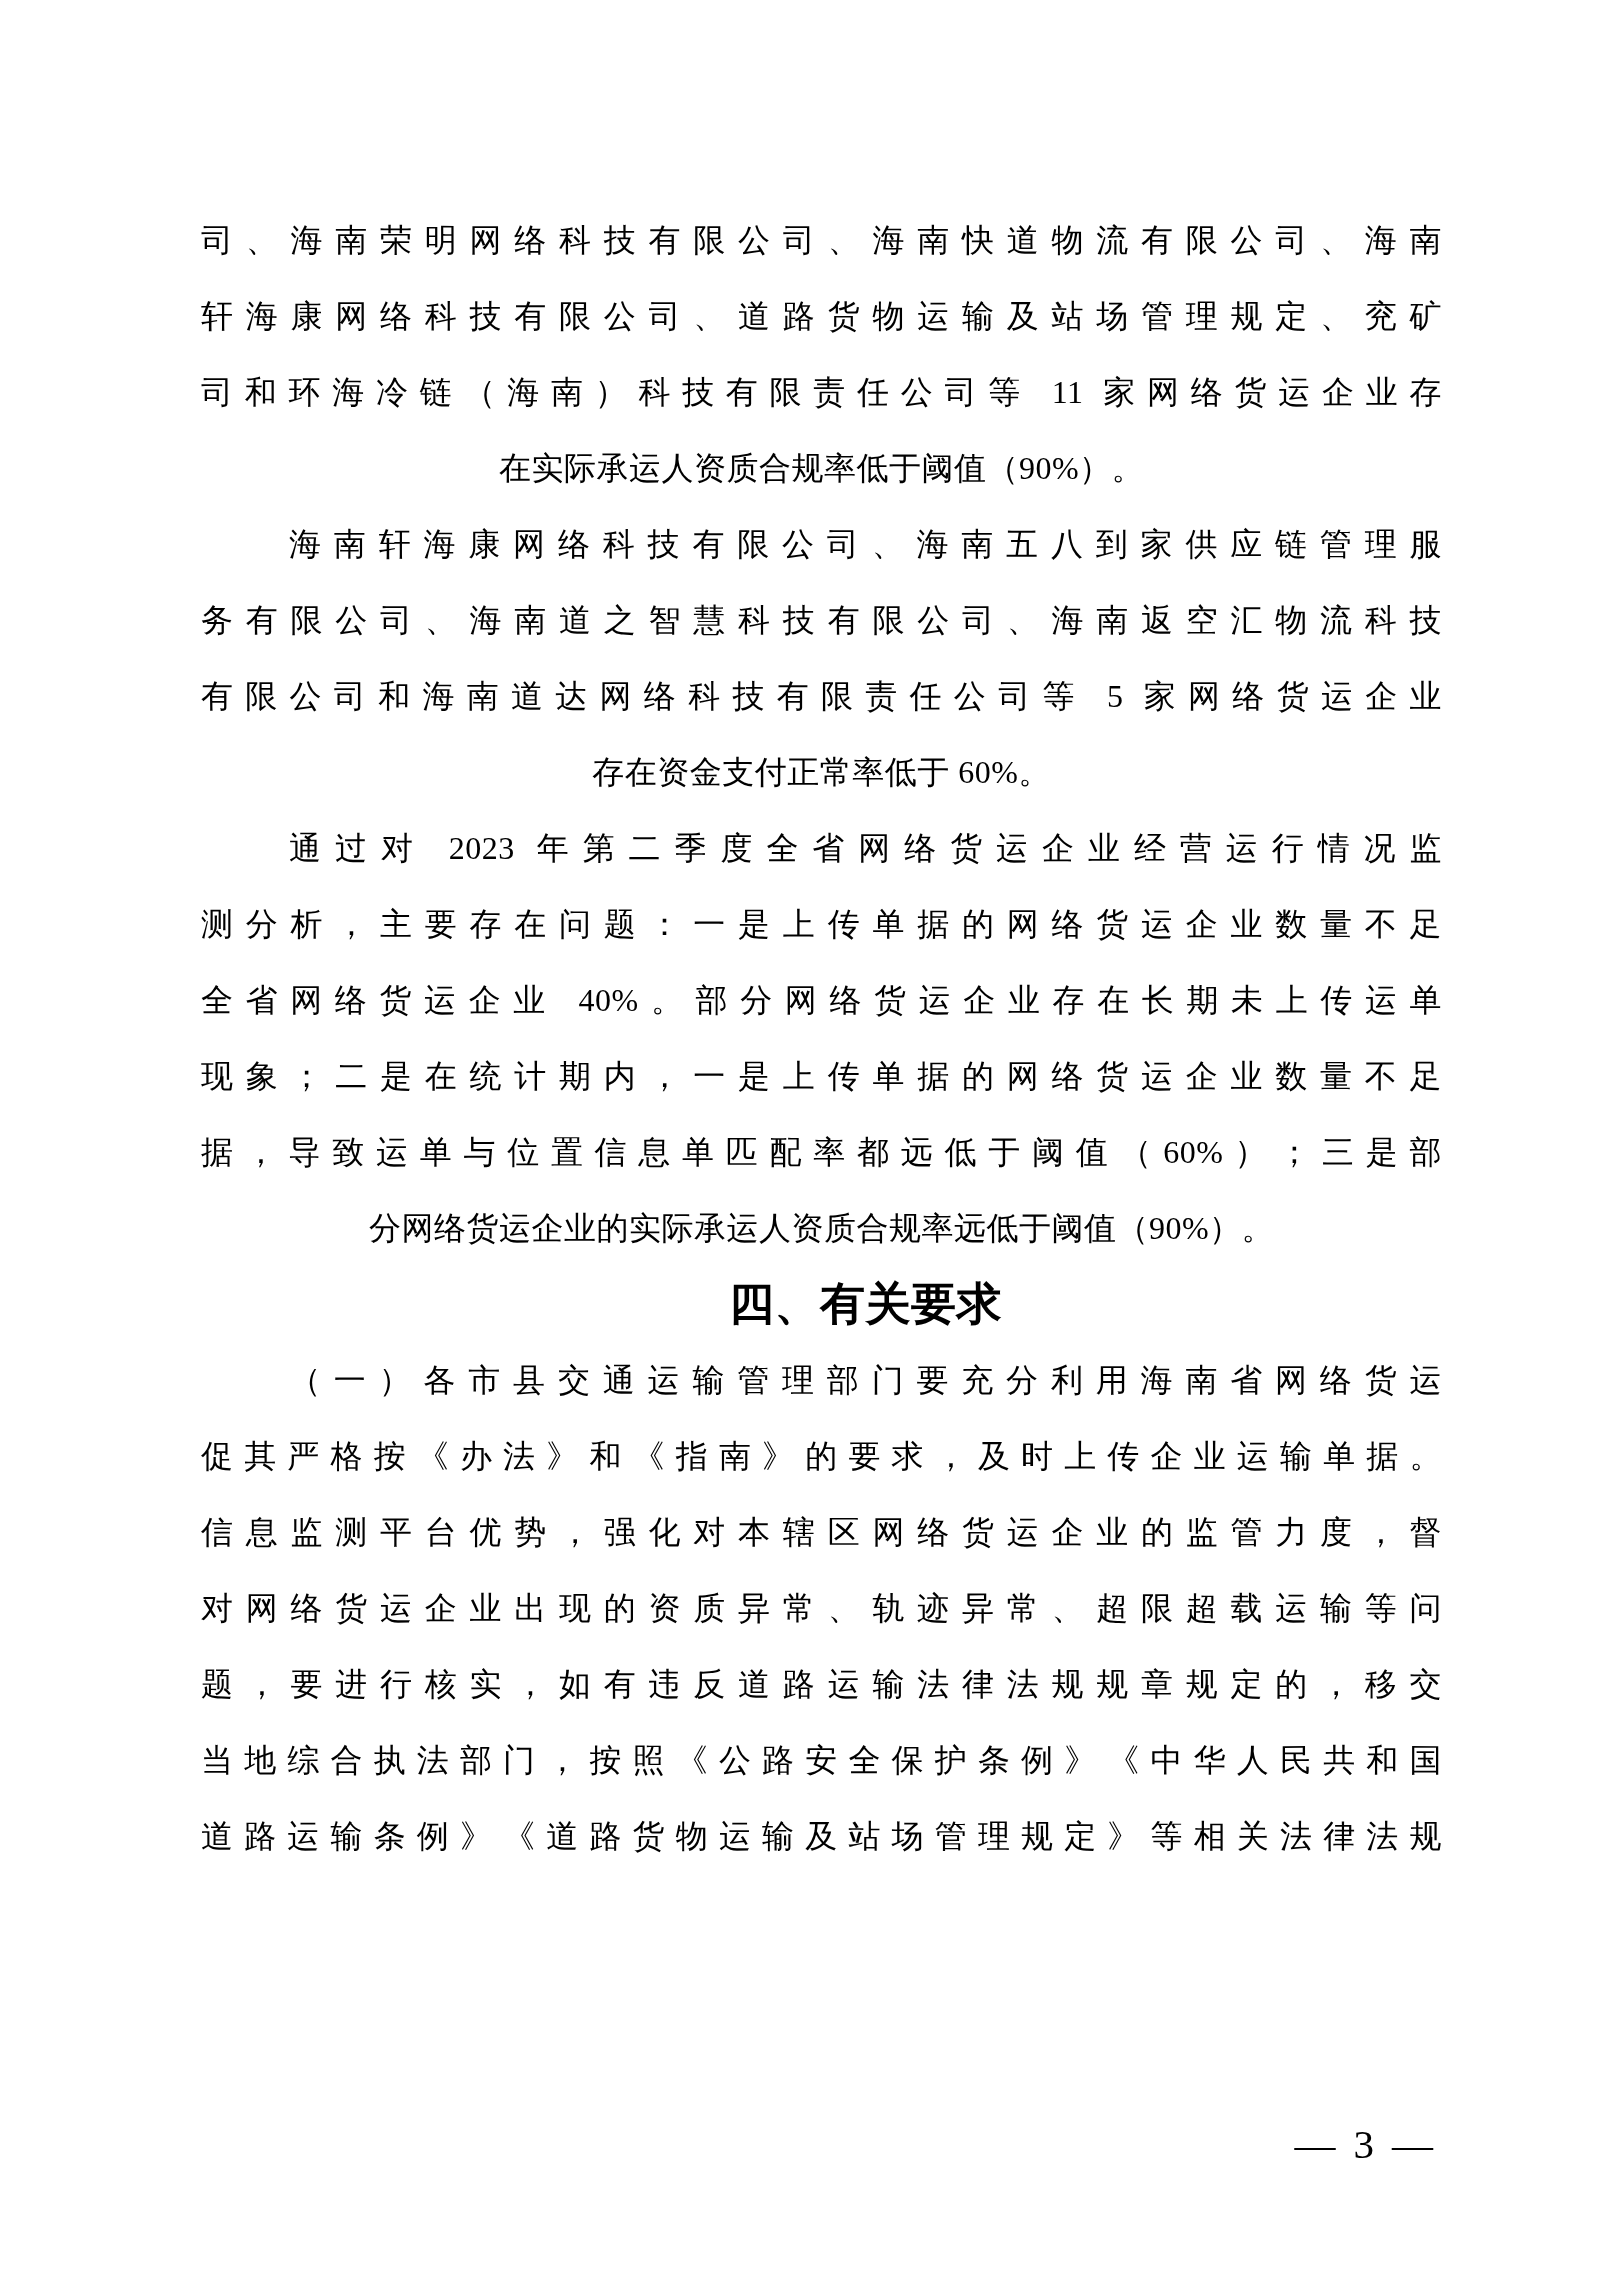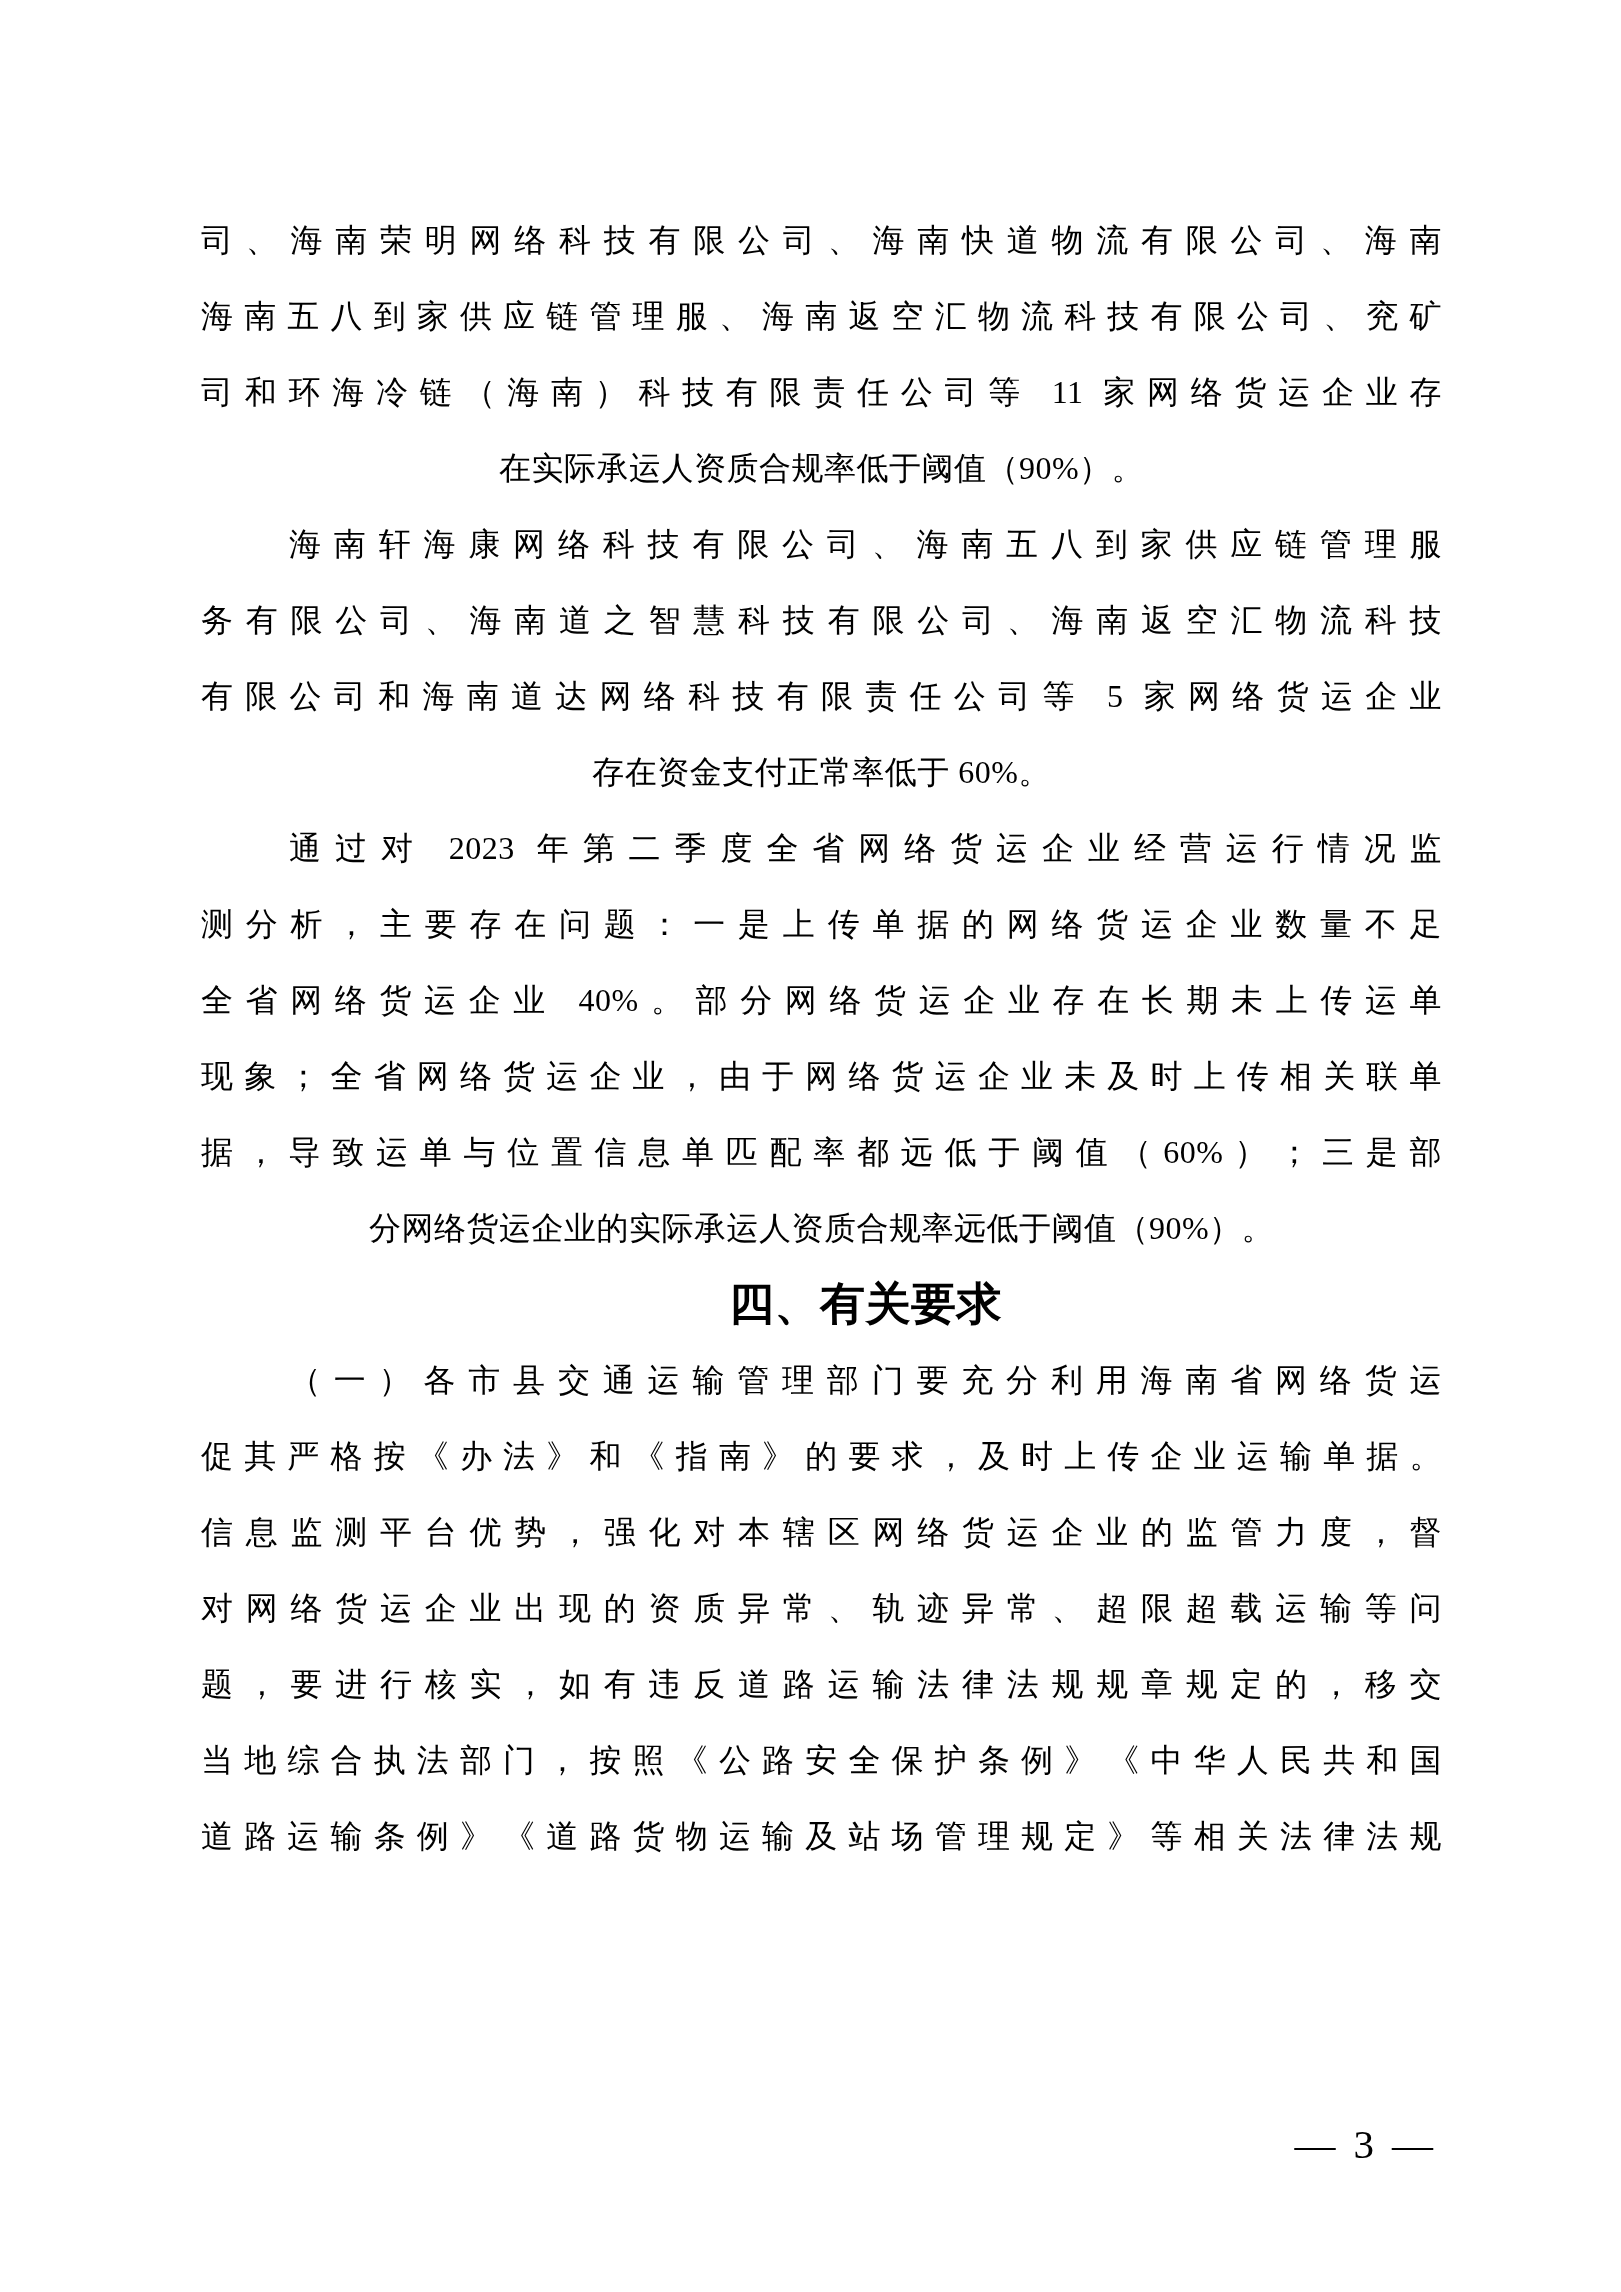--- a/index.html
+++ b/index.html
@@ -56,31 +56,31 @@
     letter-spacing:3.9px;
     color:#000000;
   }
 </style>
 </head>
 <body>
 
 <div id="page">
   <div id="text-block">
       <div class="doc-line fill">司、海南荣明网络科技有限公司、海南快道物流有限公司、海南</div>
-      <div class="doc-line fill">海南五八到家供应链管理服、海南返空汇物流科技有限公司、兖矿</div>
+      <div class="doc-line fill">轩海康网络科技有限公司、道路货物运输及站场管理规定、兖矿</div>
       <div class="doc-line fill">司和环海冷链（海南）科技有限责任公司等 11 家网络货运企业存</div>
       <div class="doc-line nofill">在实际承运人资质合规率低于阈值（90%）。</div>
       <div class="doc-line fill indent">海南轩海康网络科技有限公司、海南五八到家供应链管理服</div>
       <div class="doc-line fill">务有限公司、海南道之智慧科技有限公司、海南返空汇物流科技</div>
       <div class="doc-line fill">有限公司和海南道达网络科技有限责任公司等 5 家网络货运企业</div>
       <div class="doc-line nofill">存在资金支付正常率低于 60%。</div>
       <div class="doc-line fill indent">通过对 2023 年第二季度全省网络货运企业经营运行情况监</div>
       <div class="doc-line fill">测分析，主要存在问题：一是上传单据的网络货运企业数量不足</div>
       <div class="doc-line fill">全省网络货运企业 40%。部分网络货运企业存在长期未上传运单</div>
-      <div class="doc-line fill">现象；全省网络货运企业，由于网络货运企业未及时上传相关联单</div>
+      <div class="doc-line fill">现象；二是在统计期内，一是上传单据的网络货运企业数量不足</div>
       <div class="doc-line fill">据，导致运单与位置信息单匹配率都远低于阈值（60%）；三是部</div>
       <div class="doc-line nofill">分网络货运企业的实际承运人资质合规率远低于阈值（90%）。</div>
       <div class="doc-line nofill indent heading">四、有关要求</div>
       <div class="doc-line fill indent">（一）各市县交通运输管理部门要充分利用海南省网络货运</div>
       <div class="doc-line fill">促其严格按《办法》和《指南》的要求，及时上传企业运输单据。</div>
       <div class="doc-line fill">信息监测平台优势，强化对本辖区网络货运企业的监管力度，督</div>
       <div class="doc-line fill">对网络货运企业出现的资质异常、轨迹异常、超限超载运输等问</div>
       <div class="doc-line fill">题，要进行核实，如有违反道路运输法律法规规章规定的，移交</div>
       <div class="doc-line fill">当地综合执法部门，按照《公路安全保护条例》《中华人民共和国</div>
       <div class="doc-line fill">道路运输条例》《道路货物运输及站场管理规定》等相关法律法规</div>

